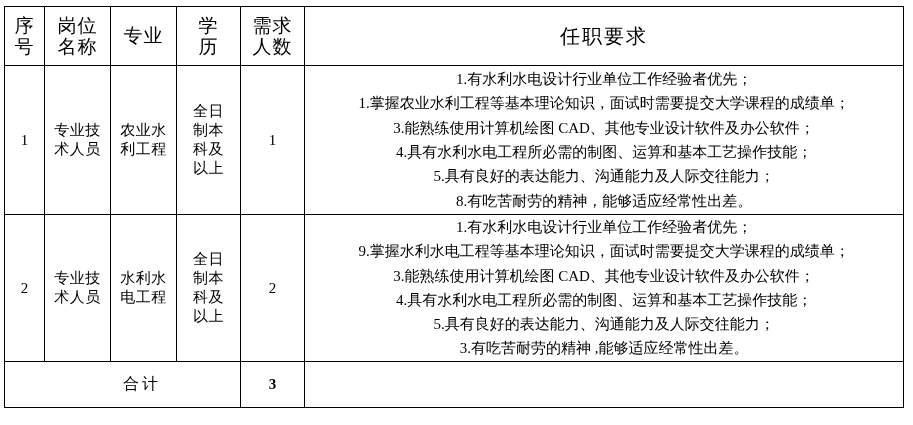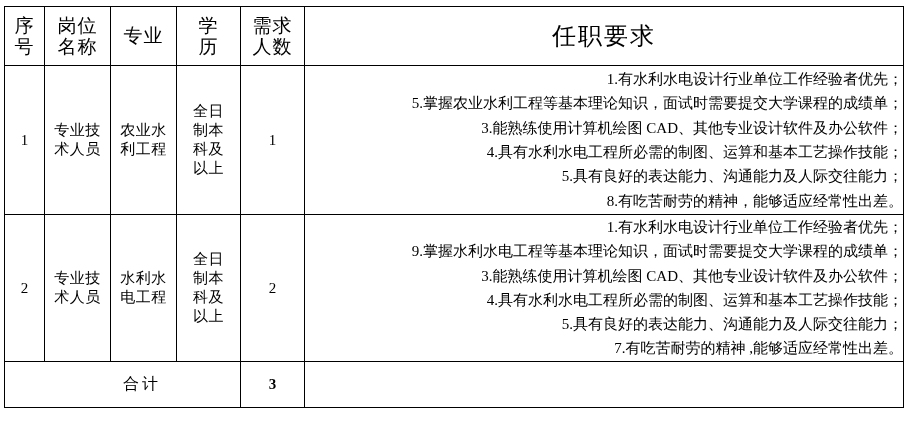--- a/index.html
+++ b/index.html
@@ -42,21 +42,21 @@
 
   
   tr.head td {
     height: 58px;
     text-align: center;
     font-size: 19px;
     line-height: 1.12;
     letter-spacing: 1px;
   }
   tr.head td.req-head {
-    font-size: 24px;
+    font-size: 20px;
     letter-spacing: 2px;
   }
   .vstack {
     display: block;
     text-align: center;
   }
   .vstack span { display: block; }
 
   
   tr.body td {
@@ -76,21 +76,21 @@
 
   td.narrow-stack {
     font-size: 15px;
     line-height: 1.28;
   }
 
   td.req {
     padding: 8px 6px 8px 8px;
     font-size: 14.5px;
     line-height: 1.62;
-    text-align: right;
+    text-align: center;
     vertical-align: top;
   }
   td.req .line {
     white-space: nowrap;
   }
 
   tr.row1 td { height: 148px; }
   tr.row2 td { height: 142px; }
 
   tr.total td {
@@ -171,21 +171,21 @@
         </td>
         <td class="cell-center narrow-stack">
           <span class="vtxt">全日</span>
           <span class="vtxt">制本</span>
           <span class="vtxt">科及</span>
           <span class="vtxt">以上</span>
         </td>
         <td class="cell-center num">1</td>
         <td class="req">
           <div class="line">1.有水利水电设计行业单位工作经验者优先；</div>
-          <div class="line">5.掌握农业水利工程等基本理论知识，面试时需要提交大学课程的成绩单；</div>
+          <div class="line">1.掌握农业水利工程等基本理论知识，面试时需要提交大学课程的成绩单；</div>
           <div class="line">3.能熟练使用计算机绘图 CAD、其他专业设计软件及办公软件；</div>
           <div class="line">4.具有水利水电工程所必需的制图、运算和基本工艺操作技能；</div>
           <div class="line">5.具有良好的表达能力、沟通能力及人际交往能力；</div>
           <div class="line">8.有吃苦耐劳的精神，能够适应经常性出差。</div>
         </td>
       </tr>
 
       <tr class="body row2">
         <td class="cell-center idx">2</td>
         <td class="cell-center narrow-stack">
@@ -202,21 +202,21 @@
           <span class="vtxt">科及</span>
           <span class="vtxt">以上</span>
         </td>
         <td class="cell-center num">2</td>
         <td class="req">
           <div class="line">1.有水利水电设计行业单位工作经验者优先；</div>
           <div class="line">9.掌握水利水电工程等基本理论知识，面试时需要提交大学课程的成绩单；</div>
           <div class="line">3.能熟练使用计算机绘图 CAD、其他专业设计软件及办公软件；</div>
           <div class="line">4.具有水利水电工程所必需的制图、运算和基本工艺操作技能；</div>
           <div class="line">5.具有良好的表达能力、沟通能力及人际交往能力；</div>
-          <div class="line">7.有吃苦耐劳的精神 ,能够适应经常性出差。</div>
+          <div class="line">3.有吃苦耐劳的精神 ,能够适应经常性出差。</div>
         </td>
       </tr>
 
       <tr class="total">
         <td class="total-label" colspan="4">合计</td>
         <td class="total-num">3</td>
         <td class="total-blank"></td>
       </tr>
     </tbody>
   </table>

